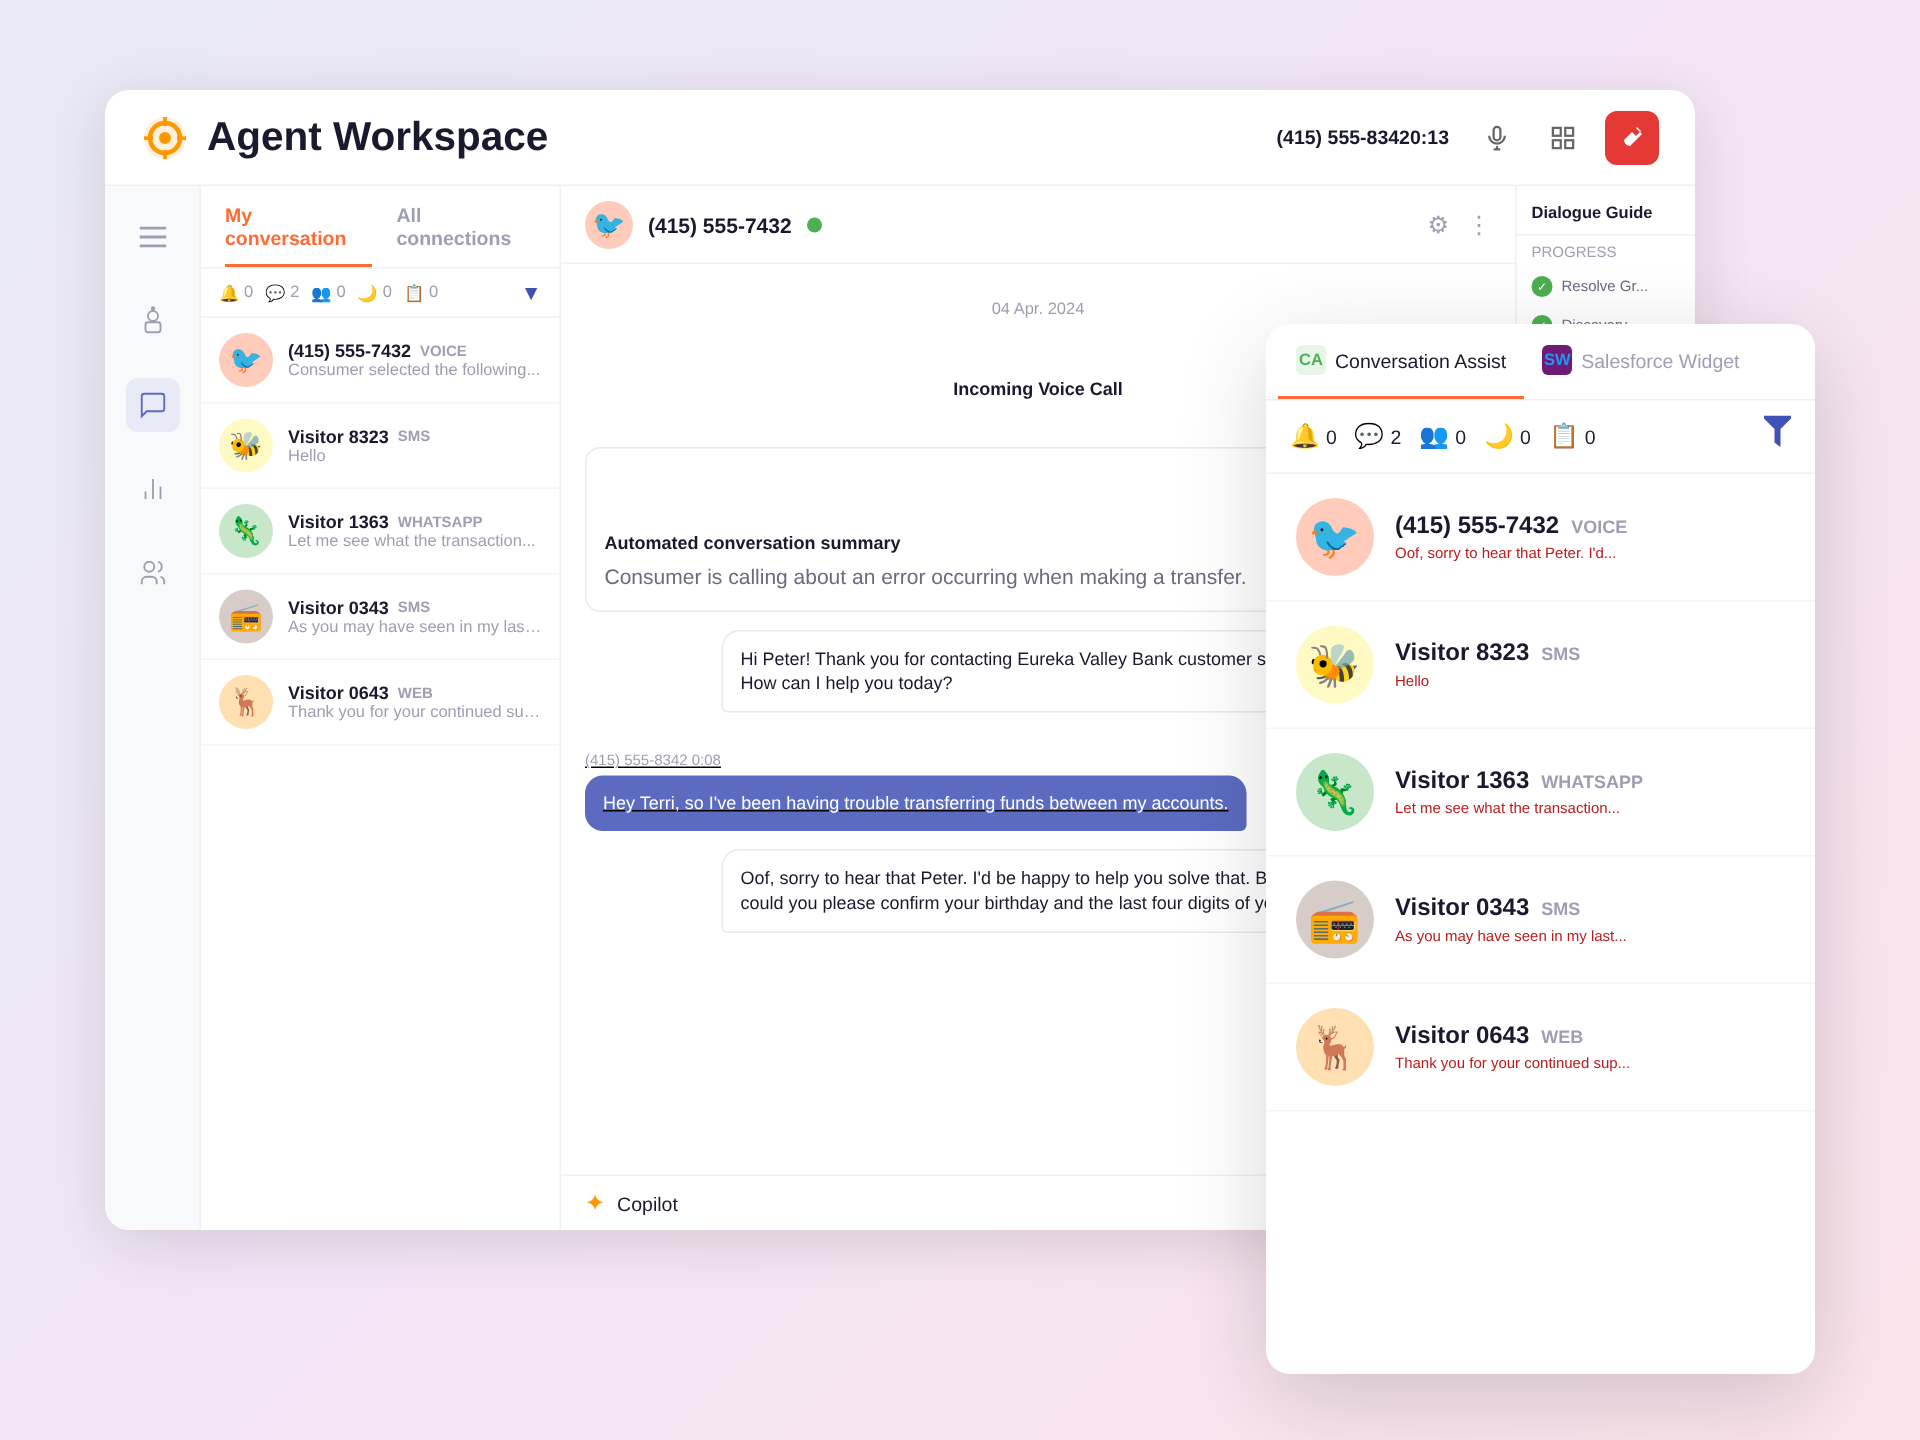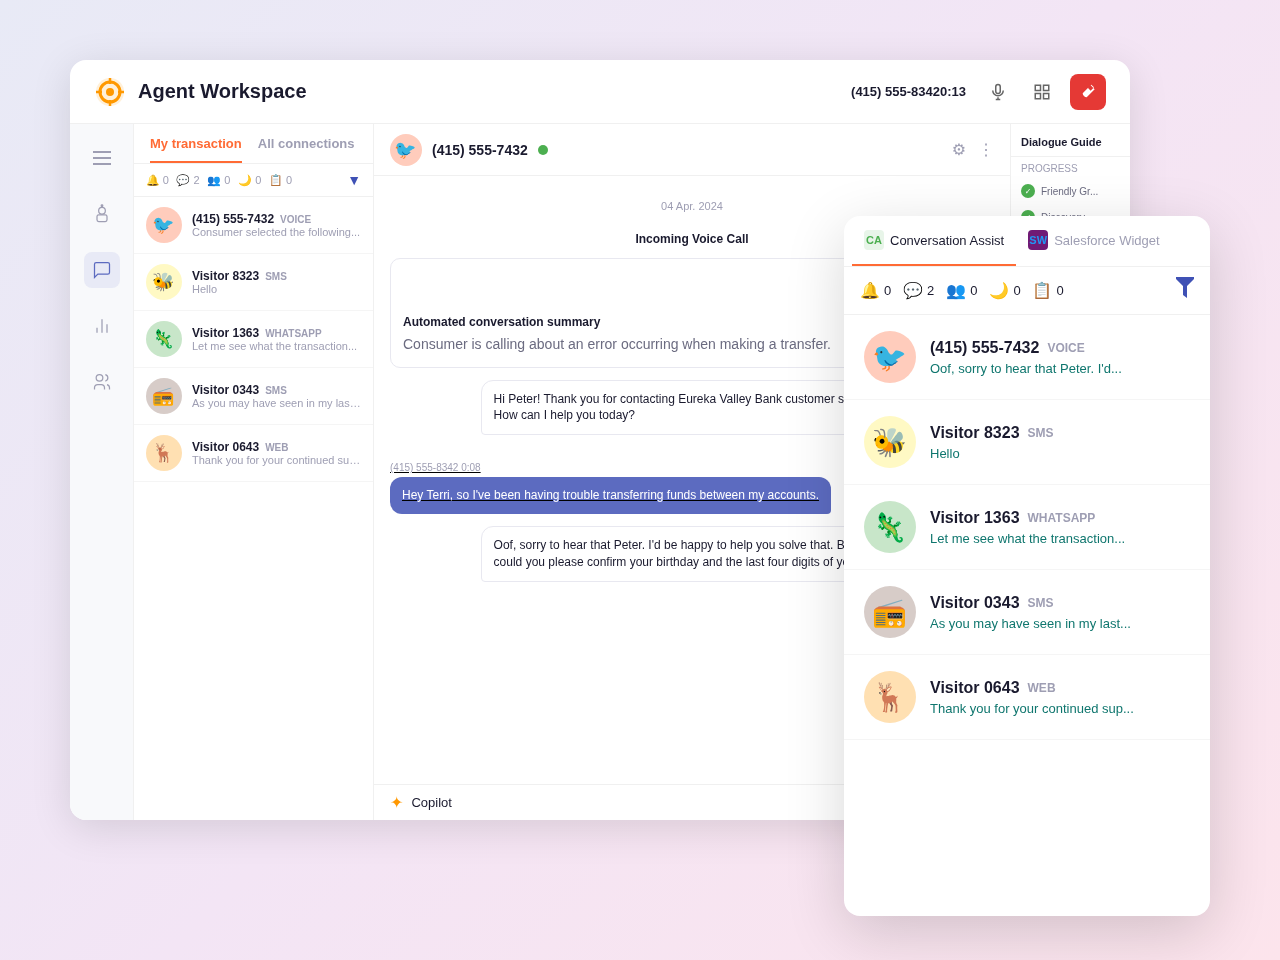--- a/index.html
+++ b/index.html
@@ -46,21 +46,21 @@
       flex-shrink: 0;
     }
 
     .header-logo {
       width: 32px;
       height: 32px;
       margin-right: 12px;
     }
 
     .header-title {
-      font-size: 20px;
+      font-size: 27px;
       font-weight: 600;
       color: #1a1a2e;
       flex: 1;
     }
 
     .header-phone {
       display: flex;
       flex-direction: row;
       align-items: flex-end;
       margin-right: 16px;
@@ -337,21 +337,21 @@
       font-size: 11px;
       color: #9e9eb3;
       margin: 8px 0;
     }
 
     .incoming-call-msg {
       text-align: center;
       font-size: 12px;
       font-weight: 600;
       color: #1a1a2e;
-      margin: 0 0;
+      margin: 20px 0;
     }
 
     .auto-summary-card {
       background: #fff;
       border: 1px solid #e8e8f0;
       border-radius: 10px;
       padding: 12px;
       position: relative;
     }
 
@@ -658,22 +658,22 @@
     }
 
     .ca-channel {
       font-size: 12px;
       font-weight: 600;
       color: #9e9eb3;
       text-transform: uppercase;
     }
 
     .ca-preview {
-      font-size: 13px;
-      color: #0f766e;
+      font-size: 10px;
+      color: #b91c1c;
       white-space: nowrap;
       overflow: hidden;
       text-overflow: ellipsis;
     }
   </style>
 </head>
 <body>
 
 <div class="main-wrapper">
 
@@ -758,21 +758,21 @@
             <circle cx="9" cy="7" r="4"></circle>
             <path d="M3 21v-2a4 4 0 0 1 4-4h4a4 4 0 0 1 4 4v2"></path>
             <path d="M16 3.13a4 4 0 0 1 0 7.75"></path>
             <path d="M21 21v-2a4 4 0 0 0-3-3.85"></path>
           </svg>
         </div>
       </div>
 
       <div class="connections-panel">
         <div class="connections-tabs">
-          <div class="connections-tab active">My transaction</div>
+          <div class="connections-tab active">My conversation</div>
           <div class="connections-tab">All connections</div>
         </div>
         <div class="connections-filter-bar">
           <div class="filter-item">
             <span>🔔</span>
             <span>0</span>
           </div>
           <div class="filter-item">
             <span>💬</span>
             <span>2</span>
@@ -888,21 +888,21 @@
           <span class="copilot-label">Copilot</span>
           <span class="copilot-chevron">∧</span>
         </div>
       </div>
 
       <div class="dialogue-guide">
         <div class="dialogue-title">Dialogue Guide</div>
         <div class="dialogue-progress-label">PROGRESS</div>
         <div class="dialogue-item">
           <div class="dialogue-check">✓</div>
-          <span>Friendly Gr...</span>
+          <span>Resolve Gr...</span>
         </div>
         <div class="dialogue-item">
           <div class="dialogue-check">✓</div>
           <span>Discovery</span>
         </div>
         <div class="dialogue-item">
           <div class="dialogue-num active">3</div>
           <span>Authentica...</span>
         </div>
         <div class="dialogue-sub">Birthdate (t...</div>

